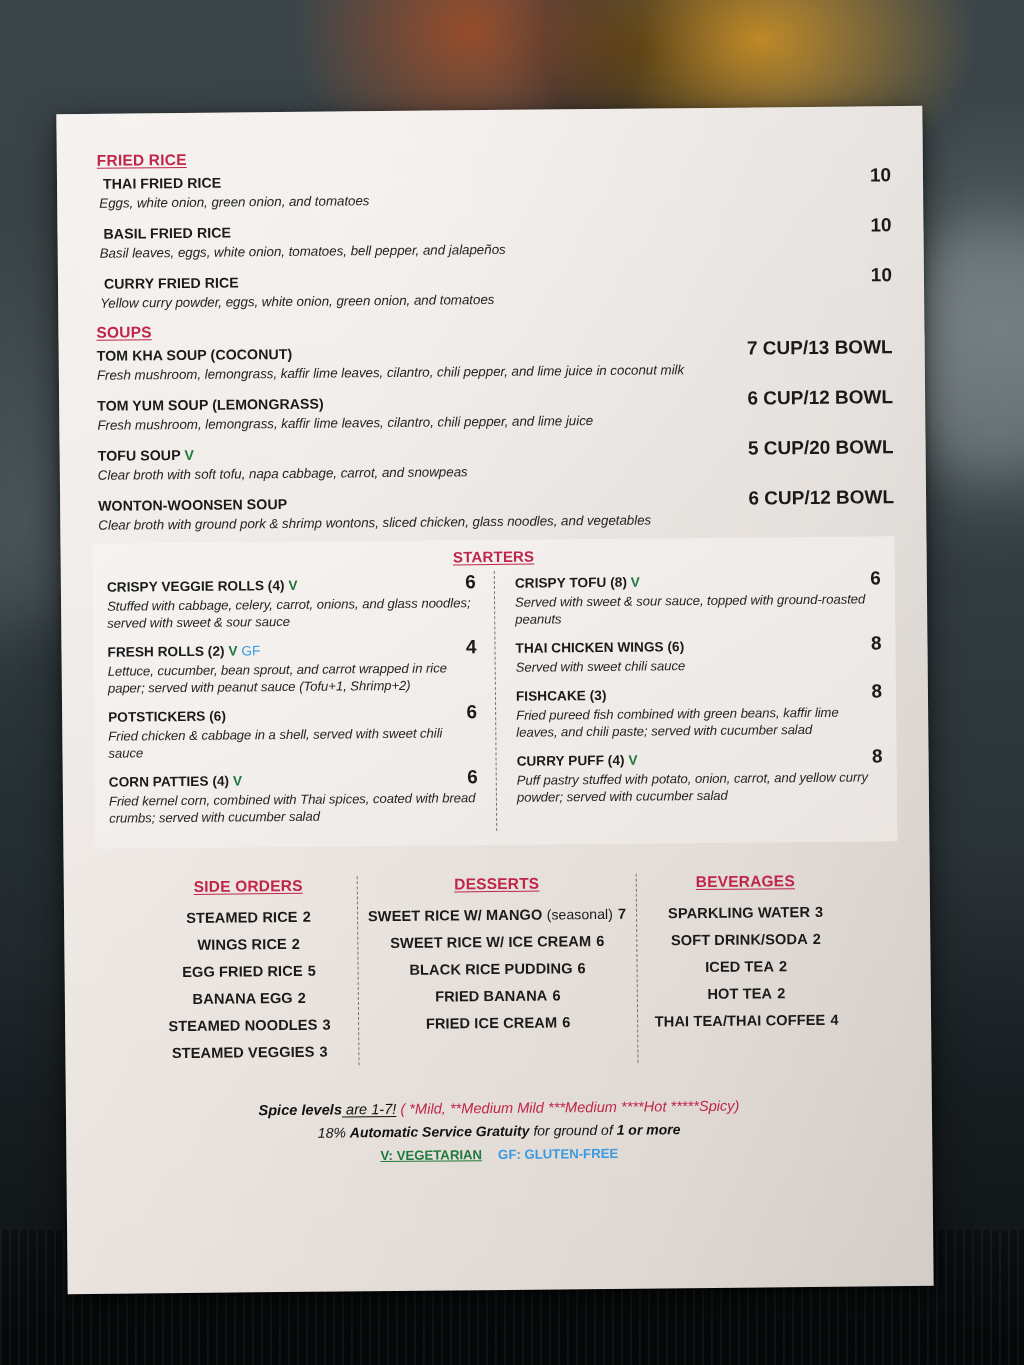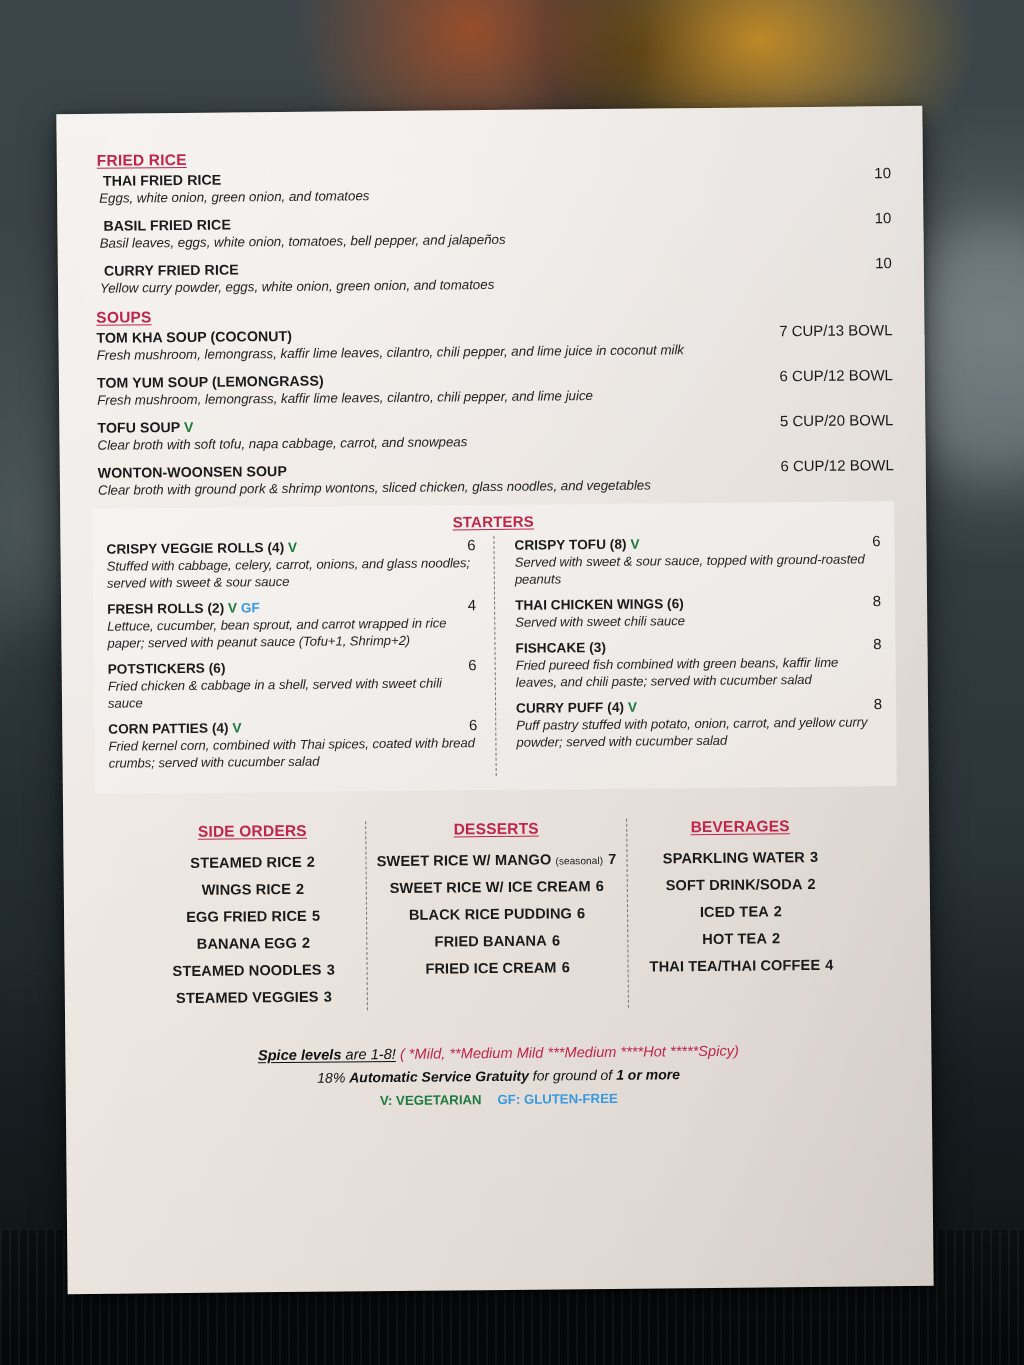--- a/index.html
+++ b/index.html
@@ -90,35 +90,35 @@
     justify-content: space-between;
     gap: 12px;
   }
   .item-name {
     font-weight: 700;
     font-size: 14.2px;
     letter-spacing: 0.05px;
     color: #1a1a1a;
   }
   .item-price {
-    font-weight: 400;
-    font-size: 15px;
+    font-weight: 700;
+    font-size: 19px;
     white-space: nowrap;
     color: #1a1a1a;
   }
   .item-desc {
     font-style: italic;
     font-size: 13.4px;
     line-height: 1.33;
     color: #252525;
     letter-spacing: -0.05px;
     margin-top: 1px;
   }
   .tag-v  { color: #1f7a3d; font-weight: 700; }
-  .tag-gf { color: #3a9ae0; font-weight: 700; }
+  .tag-gf { color: #3a9ae0; font-weight: 400; }
 
   
   #fried-rice-section { margin-left: 10px; margin-bottom: 12px; }
   #fried-rice-section .sec-head { margin-left: -2px; }
   #fried-rice-section .item-name { padding-left: 4px; }
   #soups-section { margin-left: 6px; margin-bottom: 6px; }
 
   
   #starters-panel {
     margin-top: 8px;
@@ -153,60 +153,59 @@
   .bcol-line {
     font-weight: 700;
     font-size: 14.6px;
     line-height: 1.85;
     color: #1a1a1a;
     letter-spacing: 0.1px;
     white-space: nowrap;
   }
   .bcol-line .note {
     font-weight: 400;
-    font-size: 10px;
+    font-size: 14px;
   }
   .bcol-line .pr { margin-left: 5px; }
 
   
   #footer {
     margin-top: 34px;
     text-align: center;
     line-height: 1.45;
   }
   #footer-line1 {
     font-size: 14.6px;
     font-style: italic;
     color: #c0264a;
   }
   #footer-line1 .lead {
     color: #111;
     font-weight: 700;
-    text-decoration: underline;
     text-underline-offset: 2px;
   }
   #footer-line1 .lead-plain {
     color: #111;
     font-weight: 400;
     text-decoration: underline;
     text-underline-offset: 2px;
   }
   #footer-line2 {
     font-size: 14px;
     font-style: italic;
     color: #111;
     margin-top: 2px;
   }
   #footer-line2 b { font-weight: 700; }
   #footer-line3 {
     margin-top: 4px;
     font-size: 13.2px;
     font-weight: 700;
   }
-  #footer-line3 .v  { color: #1f7a3d; }
+  #footer-line3 .v  { color: #1f7a3d; text-decoration: underline; }
   #footer-line3 .gf { color: #3a9ae0; margin-left: 16px; }
 </style>
 </head>
 <body>
 
 <div id="backdrop">
   <div class="blur-blob" style="left:880px; top:220px; width:230px; height:260px; background:rgba(180,190,192,0.30);"></div>
   <div class="blur-blob" style="left:-60px; top:620px; width:200px; height:340px; background:rgba(30,40,44,0.5);"></div>
 </div>
 
@@ -369,21 +368,21 @@
             <div class="bcol-line"><span>SOFT DRINK/SODA</span><span class="pr">2</span></div>
             <div class="bcol-line"><span>ICED TEA</span><span class="pr">2</span></div>
             <div class="bcol-line"><span>HOT TEA</span><span class="pr">2</span></div>
             <div class="bcol-line"><span>THAI TEA/THAI COFFEE</span><span class="pr">4</span></div>
           </div>
       </div>
     </div>
 
     <div id="footer">
       <div id="footer-line1">
-        <span class="lead">Spice levels</span><span class="lead-plain"> are 1-8!</span><span> ( *Mild, **Medium Mild ***Medium ****Hot *****Spicy)</span>
+        <span class="lead">Spice levels</span><span class="lead-plain"> are 1-7!</span><span> ( *Mild, **Medium Mild ***Medium ****Hot *****Spicy)</span>
       </div>
       <div id="footer-line2">
         <span>18% </span><b>Automatic Service Gratuity</b><span> for ground of </span><b>1 or more</b>
       </div>
       <div id="footer-line3">
         <span class="v">V: VEGETARIAN</span><span class="gf">GF: GLUTEN-FREE</span>
       </div>
     </div>
 
   </div>

